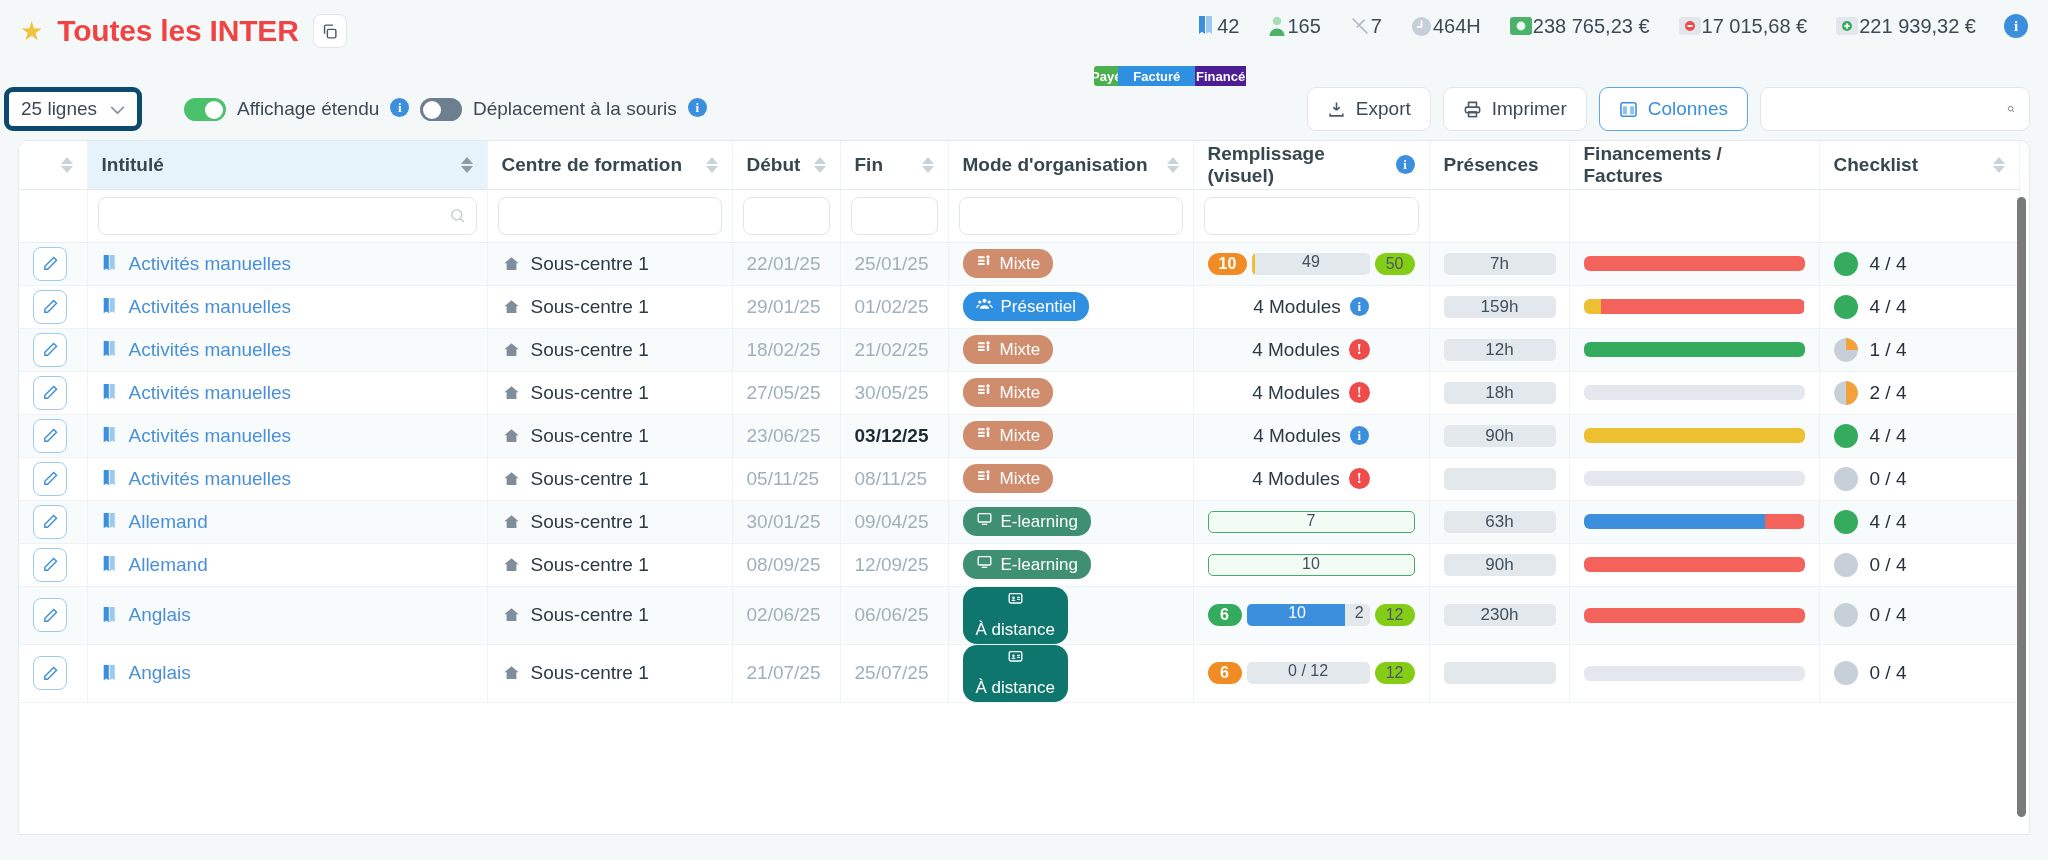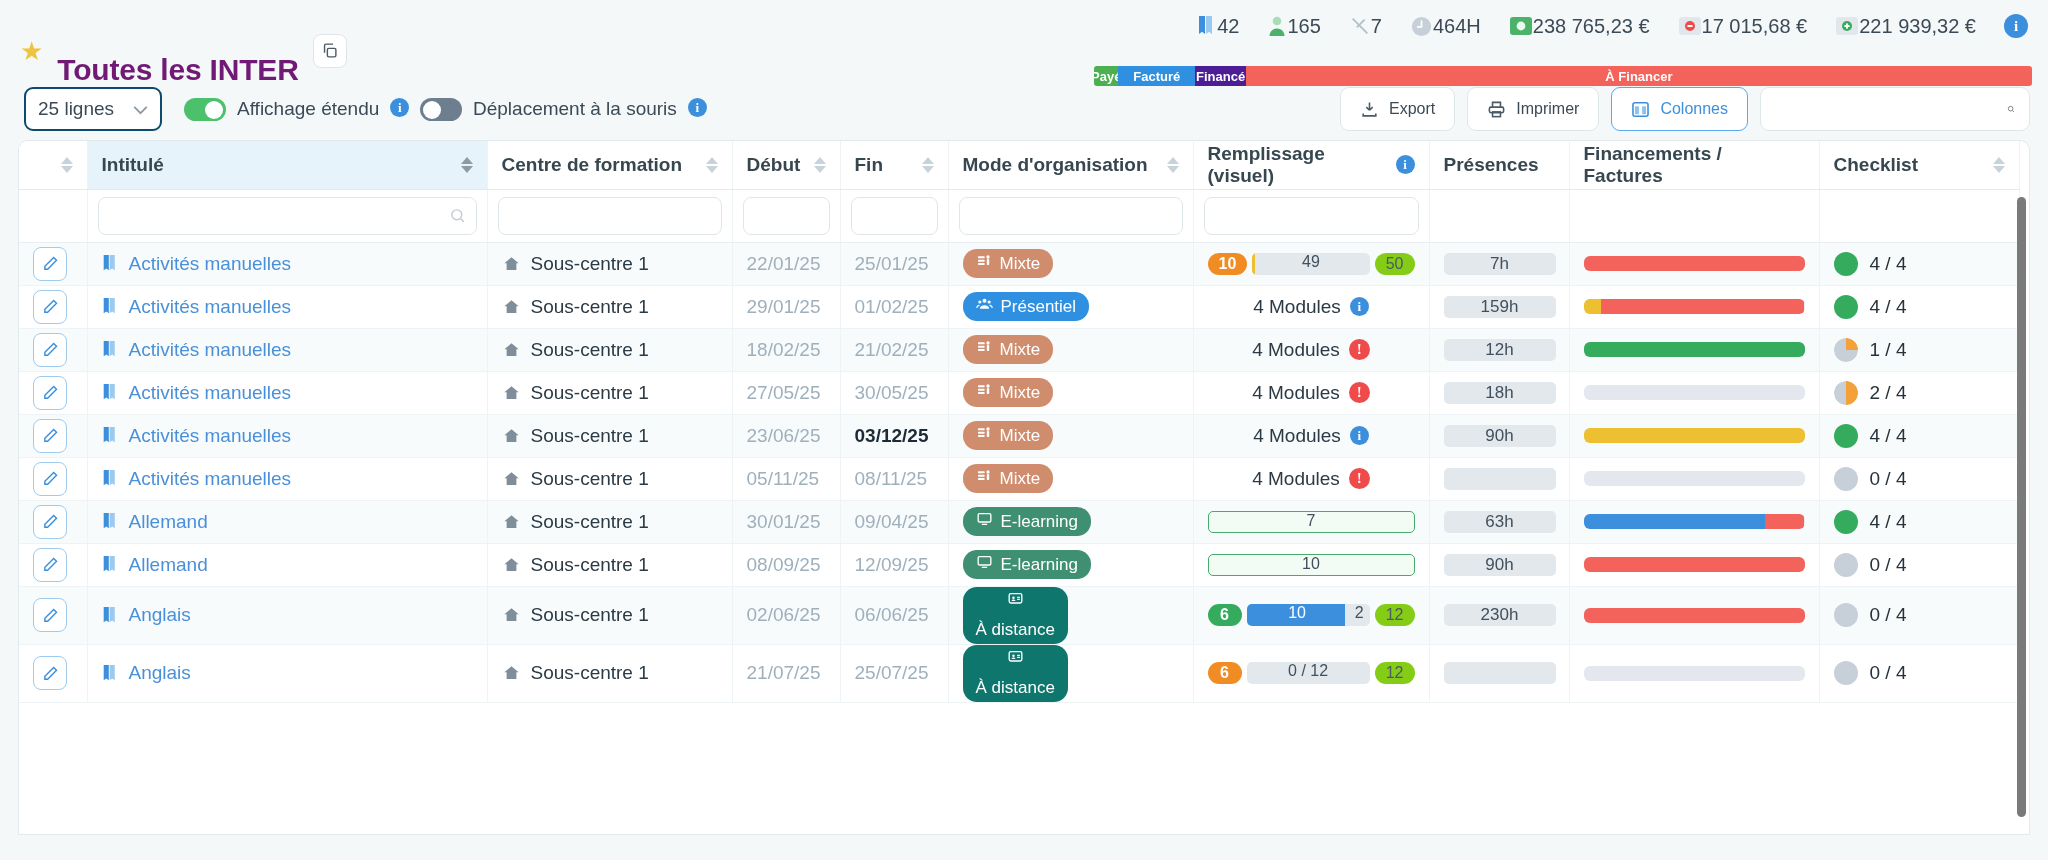--- a/index.html
+++ b/index.html
@@ -8,21 +8,21 @@
     font-family:"Liberation Sans", sans-serif;
     background:#f4f8f9;
     color:#2c3e50;
     font-size:18px;
     -webkit-font-smoothing:antialiased;
   }
   
   .topbar{ position:relative; height:78px; }
   .title-wrap{ position:absolute; left:20px; top:14px; display:flex; align-items:center; gap:14px; }
   .star-icon{ font-size:26px; color:#f0c33c; line-height:1; }
-  .page-title{ font-size:30px; font-weight:bold; color:#701a75; letter-spacing:-0.2px;margin-top:39px; }
+  .page-title{ font-size:30px; font-weight:bold; color:#ef4444; letter-spacing:-0.2px; }
   .copy-btn{
     width:34px;height:34px;border:1px solid #dfe6ea;border-radius:8px;background:#fff;
     display:flex;align-items:center;justify-content:center;cursor:pointer;
   }
   .stats{
     position:absolute; right:16px; top:14px; display:flex; align-items:center; gap:0px;
   }
   .stat{ display:flex; align-items:center; padding:0 14px; font-size:20px; color:#3b4a56; white-space:nowrap;}
   .stat .sval{ font-weight:500; }
   .info-circle{
@@ -42,38 +42,38 @@
   }
   
   .segbar{
     position:absolute; right:16px; top:66px; width:938px; height:20px;
     display:flex; border-radius:3px; overflow:hidden; font-size:13px; font-weight:bold;
   }
   .segbar div{ display:flex; align-items:center; justify-content:center; color:#fff; overflow:hidden; white-space:nowrap;}
   
   .toolbar{ position:relative; height:62px; }
   .rows-select{
-    position:absolute; left:24px; top:9px; width:138px; height:44px;
-    border:2px solid #0c4a6e; border-radius:9px; background:#fff;
+    position:absolute; left:4px; top:9px; width:138px; height:44px;
+    border:5px solid #0c4a6e; border-radius:9px; background:#fff;
     display:flex; align-items:center; padding:0 12px; cursor:pointer;
     font-size:19px; color:#3b4a56;
   }
   .rows-select .chev{ margin-left:auto; color:#8a99a5; font-size:15px;}
   .toggle-group{ position:absolute; top:20px; display:flex; gap:11px; font-size:19px; color:#3b4a56;}
   .tg1{ left:184px; } .tg2{ left:420px; }
   .switch{ width:42px; height:23px; border-radius:12px; position:relative; flex:none; cursor:pointer;}
   .switch.on{ background:#4cc16c; }
   .switch.off{ background:#6d7f8f; }
   .switch i{ position:absolute; top:2.5px; width:18px;height:18px;border-radius:50%;background:#fff;}
   .switch.on i{ right:3px; } .switch.off i{ left:3px; }
   .tbtns{ position:absolute; right:18px; top:9px; display:flex; align-items:center; gap:12px; }
   .tbtn{
     height:44px; border:1px solid #dfe6ea; border-radius:9px; background:#fff;
     display:flex; align-items:center; gap:10px; padding:0 19px; cursor:pointer;
-    font-size:16px; color:#3b4a56;
+    font-size:19px; color:#3b4a56;
   }
   .tbtn.active{ border:1.6px solid #5aa9ee; color:#3b8fdd;}
   .search-box{
     height:44px; width:270px; border:1px solid #dfe6ea; border-radius:9px; background:#fff;
     display:flex; align-items:center; padding:0 14px;
   }
   .search-box input{ border:0; outline:0; flex:1; font-size:18px; font-family:inherit; background:transparent;}
   
   .tablewrap{ position:relative; margin:0 18px; background:#fff; border:1px solid #e3eaee; border-radius:10px 10px 0 0; overflow:hidden; height:695px;}
   table{ border-collapse:collapse; width:2000px; table-layout:fixed;}
@@ -206,21 +206,20 @@
     </div>
     <div class="stat" style="padding-right:4px">
       <span class="info-circle">i</span>
     </div>
   </div>
 
   <div class="segbar">
     <div style="background:#4caf50;width:2.6%">Payé</div>
     <div style="background:#2f8fe0;width:8.2%">Facturé</div>
     <div style="background:#4c1d95;width:5.4%">Financé</div>
-    <div style="background:#f4625c;width:83.8%">À Financer</div>
   </div>
 </div>
 
 <div class="toolbar">
   <div class="rows-select">
     <span>25 lignes</span>
     <span class="chev">
       <svg width="15" height="9" viewBox="0 0 16 10" fill="none" stroke="#8a99a5" stroke-width="2">
           <path d="M1 1l7 7 7-7"></path>
         </svg>

